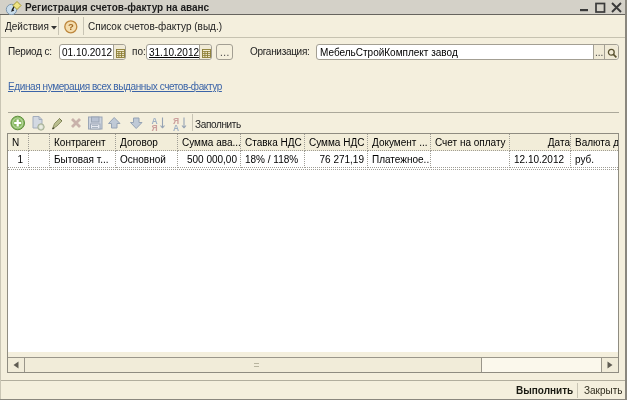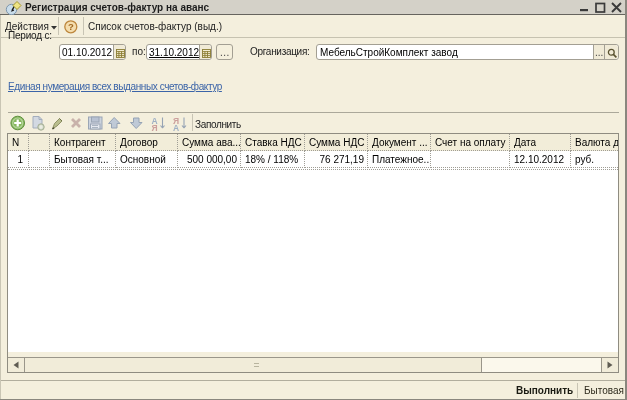--- a/index.html
+++ b/index.html
@@ -74,21 +74,21 @@
   </svg>
 <div class="abs vsep" style="left:58px; top:17px; height:18px;"></div>
 <svg class="abs" style="left:64px; top:20px;" width="14" height="14" viewBox="0 0 14 14">
   <circle cx="6.8" cy="6.8" r="6" fill="#f4ddae" stroke="#bd863c" stroke-width="1.3"></circle>
   <text x="6.8" y="10.3" font-size="9.5" font-weight="bold" fill="#a06820" text-anchor="middle" font-family="Liberation Sans">?</text>
 </svg>
 <div class="abs vsep" style="left:83px; top:17px; height:18px;"></div>
 <div class="abs tb-text" style="left:88px; top:21px;">Список счетов-фактур (выд.)</div>
 <div class="abs tbsep"></div>
 
-<div class="abs label" style="left:8px; top:30px; letter-spacing:-0.2px;">Период с:</div>
+<div class="abs label" style="left:8px; top:46px; letter-spacing:-0.2px;">Период с:</div>
 <div class="abs inp" style="left:59px; top:44px; width:67px;">
     <span class="txt" style="left:2px;">01.10.2012</span>
   <span class="calbtn">
       <svg style="position:absolute;left:1.5px;top:3.5px;" width="9" height="9" viewBox="0 0 9 9">
         <rect x="0.5" y="0.5" width="8" height="8" fill="#f3ecd0" stroke="#8b7d33" stroke-width="0.9"></rect>
         <path d="M0.5 2.6 H8.5 M0.5 4.6 H8.5 M0.5 6.6 H8.5 M2.9 2.2 V8.5 M5.5 2.2 V8.5" stroke="#8b7d33" stroke-width="0.9"></path>
       </svg>
     </span>
 </div>
 <div class="abs label" style="left:132px; top:46px;">по:</div>
@@ -165,21 +165,21 @@
 <div class="abs grid">
   <div class="hcell" style="left:0px; width:21px;">N</div>
   <div class="hcell" style="left:21px; width:21px;"></div>
   <div class="hcell" style="left:42px; width:66px;">Контрагент</div>
   <div class="hcell" style="left:108px; width:62px;">Договор</div>
   <div class="hcell" style="left:170px; width:63px;">Сумма ава...</div>
   <div class="hcell" style="left:297px; width:63px;">Сумма НДС</div>
   <div class="hcell" style="left:233px; width:64px;">Ставка НДС</div>
   <div class="hcell" style="left:360px; width:63px;">Документ ...</div>
   <div class="hcell" style="left:423px; width:79px;">Счет на оплату</div>
-  <div class="hcell" style="left:502px; width:61px;">Дата</div>
+  <div class="hcell" style="left:502px; width:61px;text-align:right;">Дата</div>
   <div class="hcell" style="left:563px; width:47px; border-right:none;">Валюта д...</div>
 
   <div class="rcell r" style="left:0px; width:21px; padding-right:5px;">1</div>
   <div class="rcell" style="left:21px; width:21px;"></div>
   <div class="rcell" style="left:42px; width:66px;">Бытовая т...</div>
   <div class="rcell" style="left:108px; width:62px;">Основной</div>
   <div class="rcell r" style="left:170px; width:63px;">500 000,00</div>
   <div class="rcell" style="left:233px; width:64px;">18% / 118%</div>
   <div class="rcell r" style="left:297px; width:63px;">76 271,19</div>
   <div class="rcell" style="left:360px; width:63px;">Платежное...</div>
@@ -198,17 +198,17 @@
       </div>
     <div class="sbtn" style="right:0; width:17px; left:auto; border-left:1px solid #9a968a;"><svg width="16" height="14" viewBox="0 0 16 14">
           <path d="M5.5 3.5 L10.5 7 L5.5 10.5 Z" fill="#5f5c52"></path>
         </svg></div>
   </div>
 </div>
 
 <div class="abs botline"></div>
 <div class="abs botbtn" style="left:516px; top:385px; font-weight:bold; color:#1a1a12;">Выполнить</div>
 <div class="abs vsep" style="left:577px; top:383px; height:15px;"></div>
-<div class="abs botbtn" style="left:584px; top:385px;">Бытовая</div>
+<div class="abs botbtn" style="left:584px; top:385px;">Закрыть</div>
 
 <div class="abs" style="left:0; top:15px; width:1px; height:384px; background:#c9c5b4;"></div>
 <div class="abs rborder"></div>
 <div class="abs bborder"></div>
 
 </body></html>

